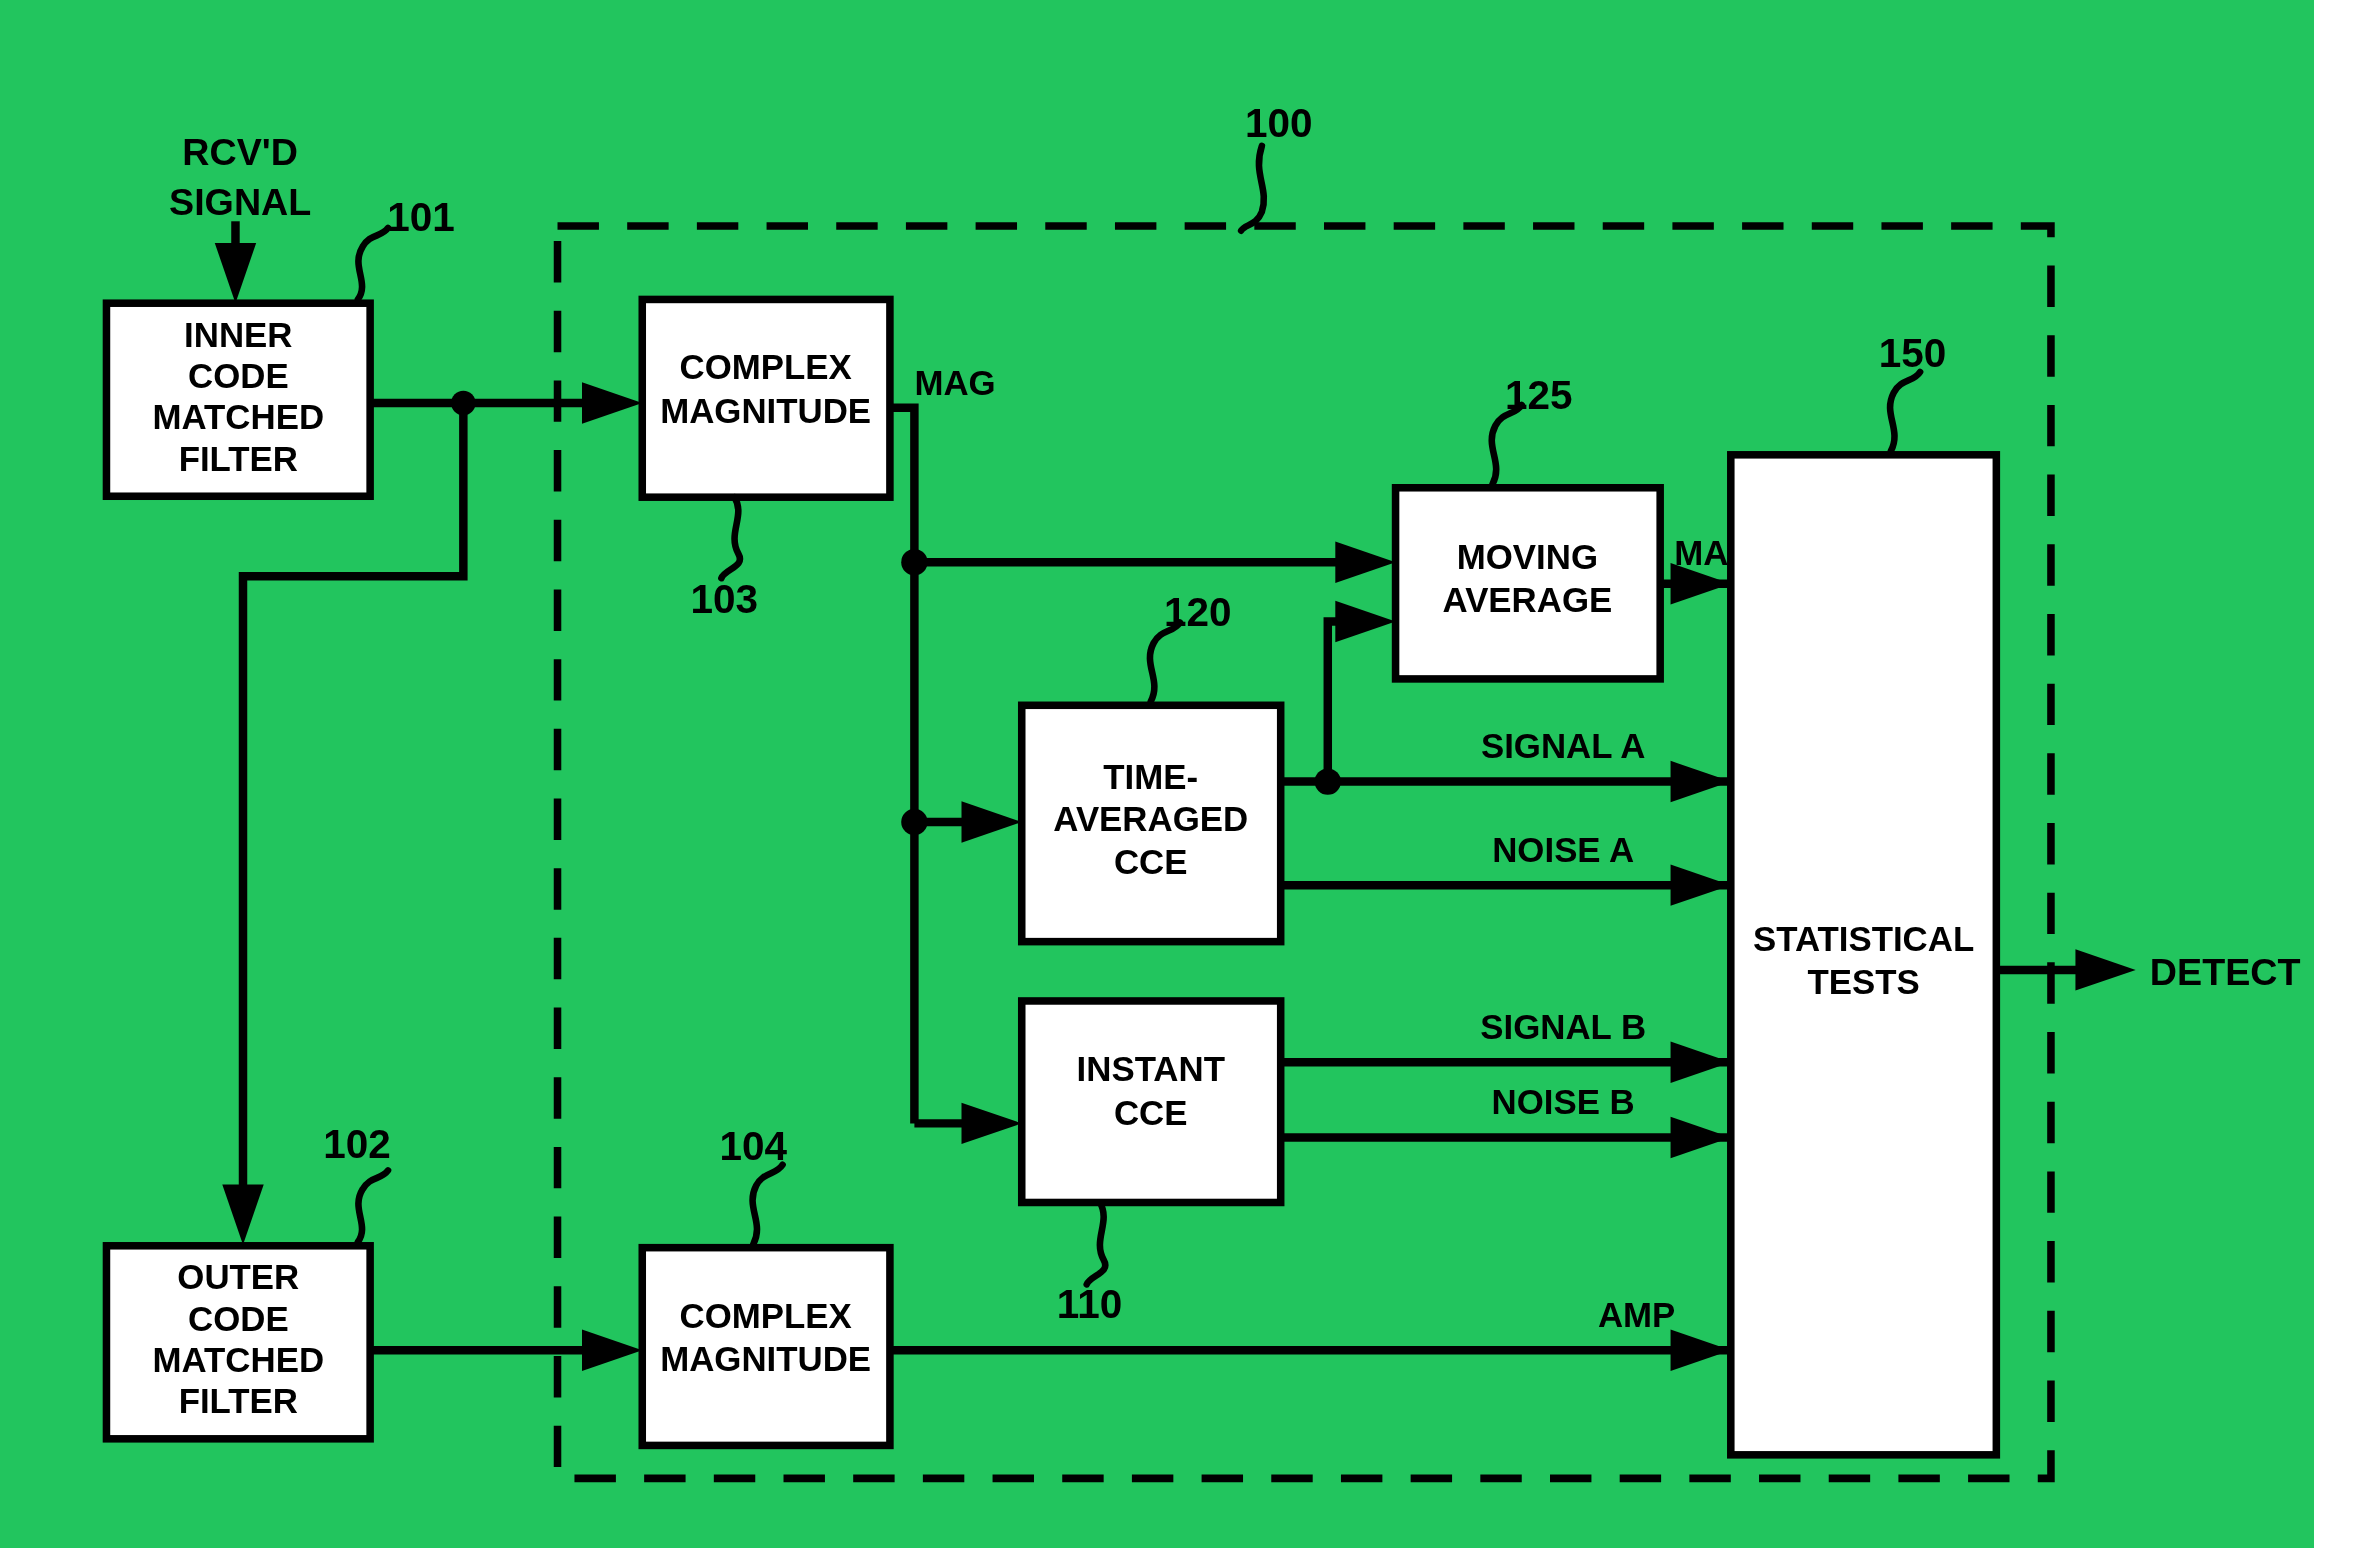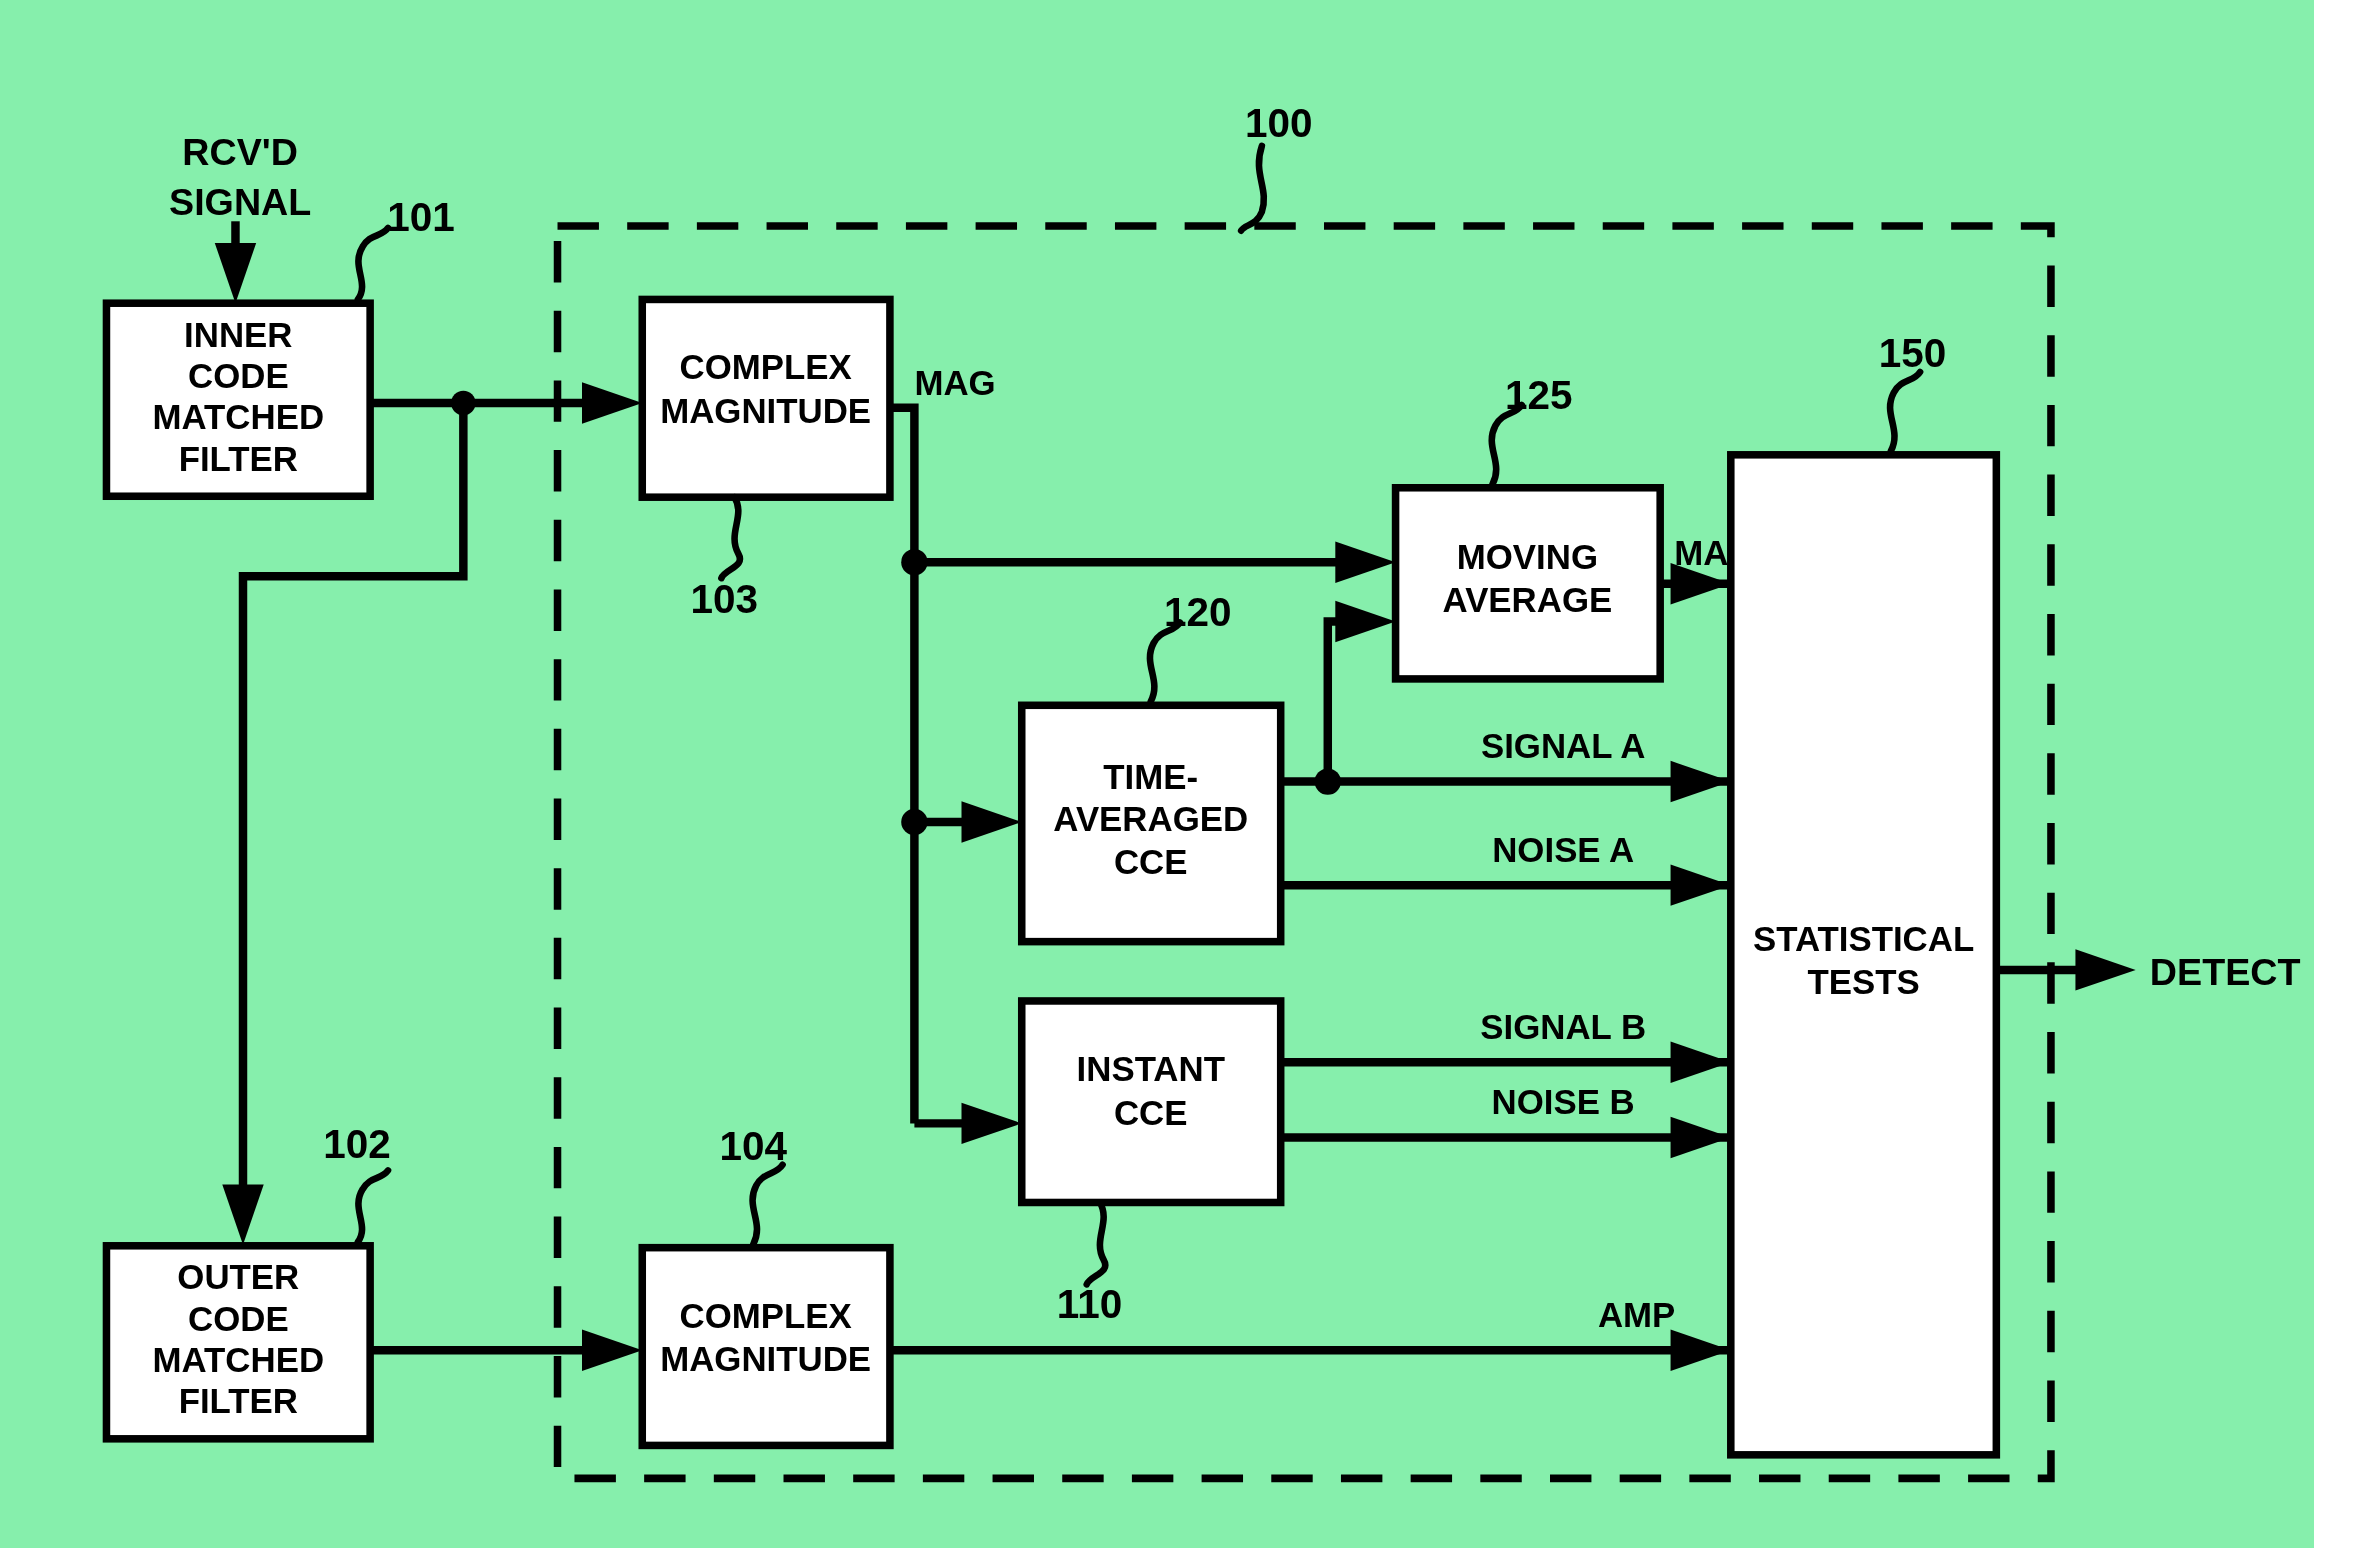--- a/index.html
+++ b/index.html
@@ -10,21 +10,21 @@
   body {
     width: 2374px;
     height: 1549px;
     font-family: "Liberation Sans", sans-serif;
     overflow: hidden;
   }
   #diagram-root {
     position: relative;
     width: 2314px;
     height: 1549px;
-    background: #86efac;
+    background: #22c55e;
   }
   svg.figure {
     display: block;
     width: 2374px;
     height: 1549px;
   }
   .blk-rect {
     fill: #ffffff;
     stroke: #000000;
     stroke-width: 8;

